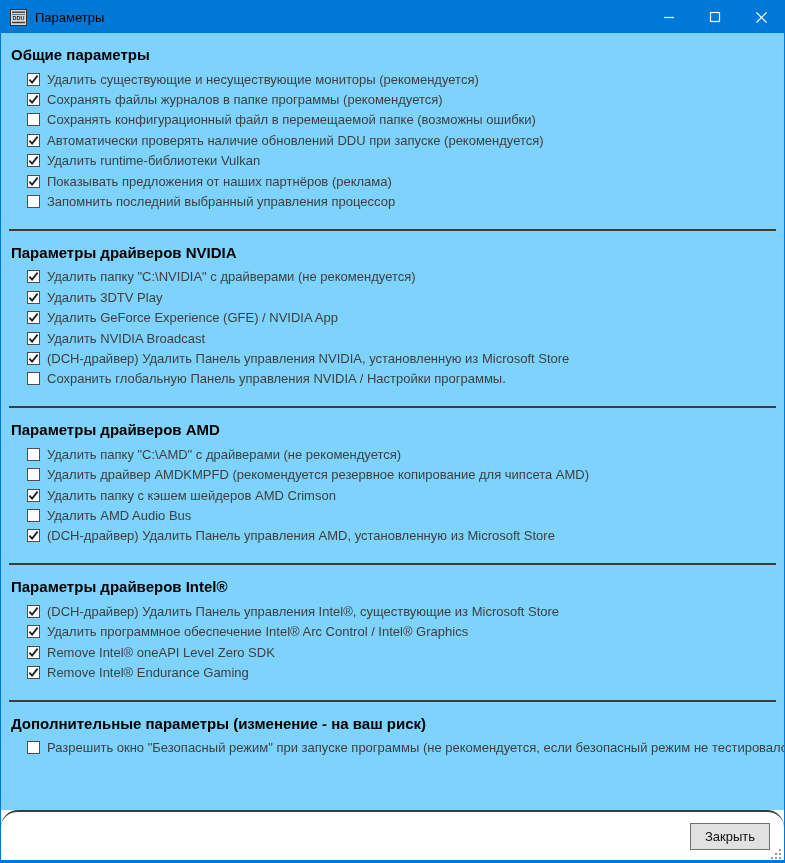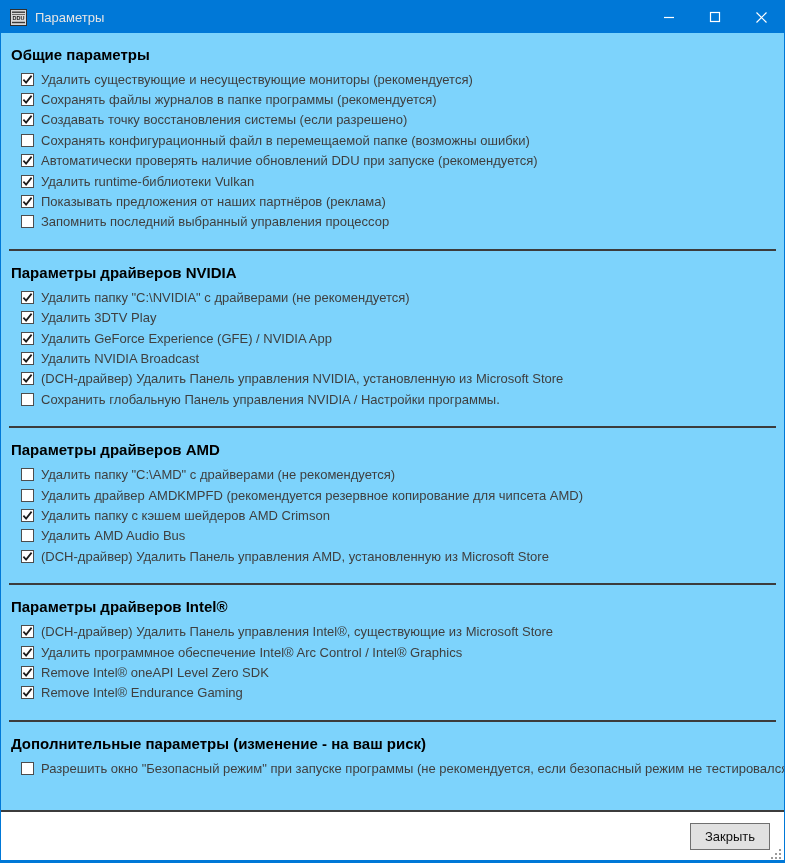--- a/index.html
+++ b/index.html
@@ -17,33 +17,33 @@
     width:785px;height:863px;box-sizing:border-box;background:#fff;
     border-left:1px solid var(--window_border);
     border-right:1px solid var(--window_border);
     border-top:1px solid var(--window_border);
     border-bottom:3px solid var(--window_border);
     display:flex;flex-direction:column;
   }
   
   .titlebar{height:32px;flex:none;background:var(--titlebar);display:flex;align-items:center;color:#fff;}
   .app-icon{margin-left:9px;width:17px;height:17px;flex:none;display:flex;align-items:center;justify-content:center;}
-  .title{margin-left:8px;font-size:13px;color:#e5e5e5;}
+  .title{margin-left:8px;font-size:13px;color:#000000;}
   .controls{margin-left:auto;display:flex;height:100%;}
   .ctrl{width:46px;height:100%;display:flex;align-items:center;justify-content:center;cursor:default;}
   
   .content{flex:1 1 auto;overflow:hidden;background:#7dd3fc;}
   .section{padding-top:13px;}
   .section h2{margin:0 0 5px 0;padding-left:10px;font-size:15px;line-height:18px;height:18px;font-weight:bold;color:var(--header_text);}
-  .row{display:flex;align-items:center;height:20.4px;padding-left:20px;white-space:nowrap;}
+  .row{display:flex;align-items:center;height:20.4px;padding-left:26px;white-space:nowrap;}
   .cb{width:13px;height:13px;box-sizing:border-box;border:1px solid #4d4d4d;background:#fff;flex:none;display:flex;align-items:center;justify-content:center;}
   .lbl{margin-left:7px;font-size:13px;color:var(--item_text);}
   .sep{border:none;border-top:2px solid var(--separator);margin:17px 8px 0 8px;}
   
-  .footer{height:48px;flex:none;background:#fff;border-top:2px solid var(--separator);display:flex;align-items:center;justify-content:flex-end;position:relative;}
+  .footer{height:48px;flex:none;background:#fff;border-top:2px solid var(--separator);display:flex;align-items:center;justify-content:flex-end;position:relative;border-radius:17px;}
   .close-btn{
     margin-right:14px;width:80px;height:27px;background:var(--button_bg);
     border:1px solid var(--button_border);font-family:"Liberation Sans",sans-serif;
     font-size:13px;color:#111;cursor:default;
   }
   .grip{position:absolute;right:2px;bottom:2px;width:12px;height:12px;}
 </style>
 </head>
 <body>
 
@@ -92,28 +92,20 @@
         </div>
         <div class="row">
           <span class="cb">
             <svg width="11" height="11" viewBox="0 0 11 11">
               <path d="M1.4 5.6 L4.1 8.6 L9.6 1.6" fill="none" stroke="#1c1c1c" stroke-width="1.7"></path>
             </svg>
           </span>
           <span class="lbl">Сохранять файлы журналов в папке программы (рекомендуется)</span>
         </div>
         <div class="row">
-          <span class="cb">
-            <svg width="11" height="11" viewBox="0 0 11 11">
-              <path d="M1.4 5.6 L4.1 8.6 L9.6 1.6" fill="none" stroke="#1c1c1c" stroke-width="1.7"></path>
-            </svg>
-          </span>
-          <span class="lbl">Создавать точку восстановления системы (если разрешено)</span>
-        </div>
-        <div class="row">
           <span class="cb"></span>
           <span class="lbl">Сохранять конфигурационный файл в перемещаемой папке (возможны ошибки)</span>
         </div>
         <div class="row">
           <span class="cb">
             <svg width="11" height="11" viewBox="0 0 11 11">
               <path d="M1.4 5.6 L4.1 8.6 L9.6 1.6" fill="none" stroke="#1c1c1c" stroke-width="1.7"></path>
             </svg>
           </span>
           <span class="lbl">Автоматически проверять наличие обновлений DDU при запуске (рекомендуется)</span>

